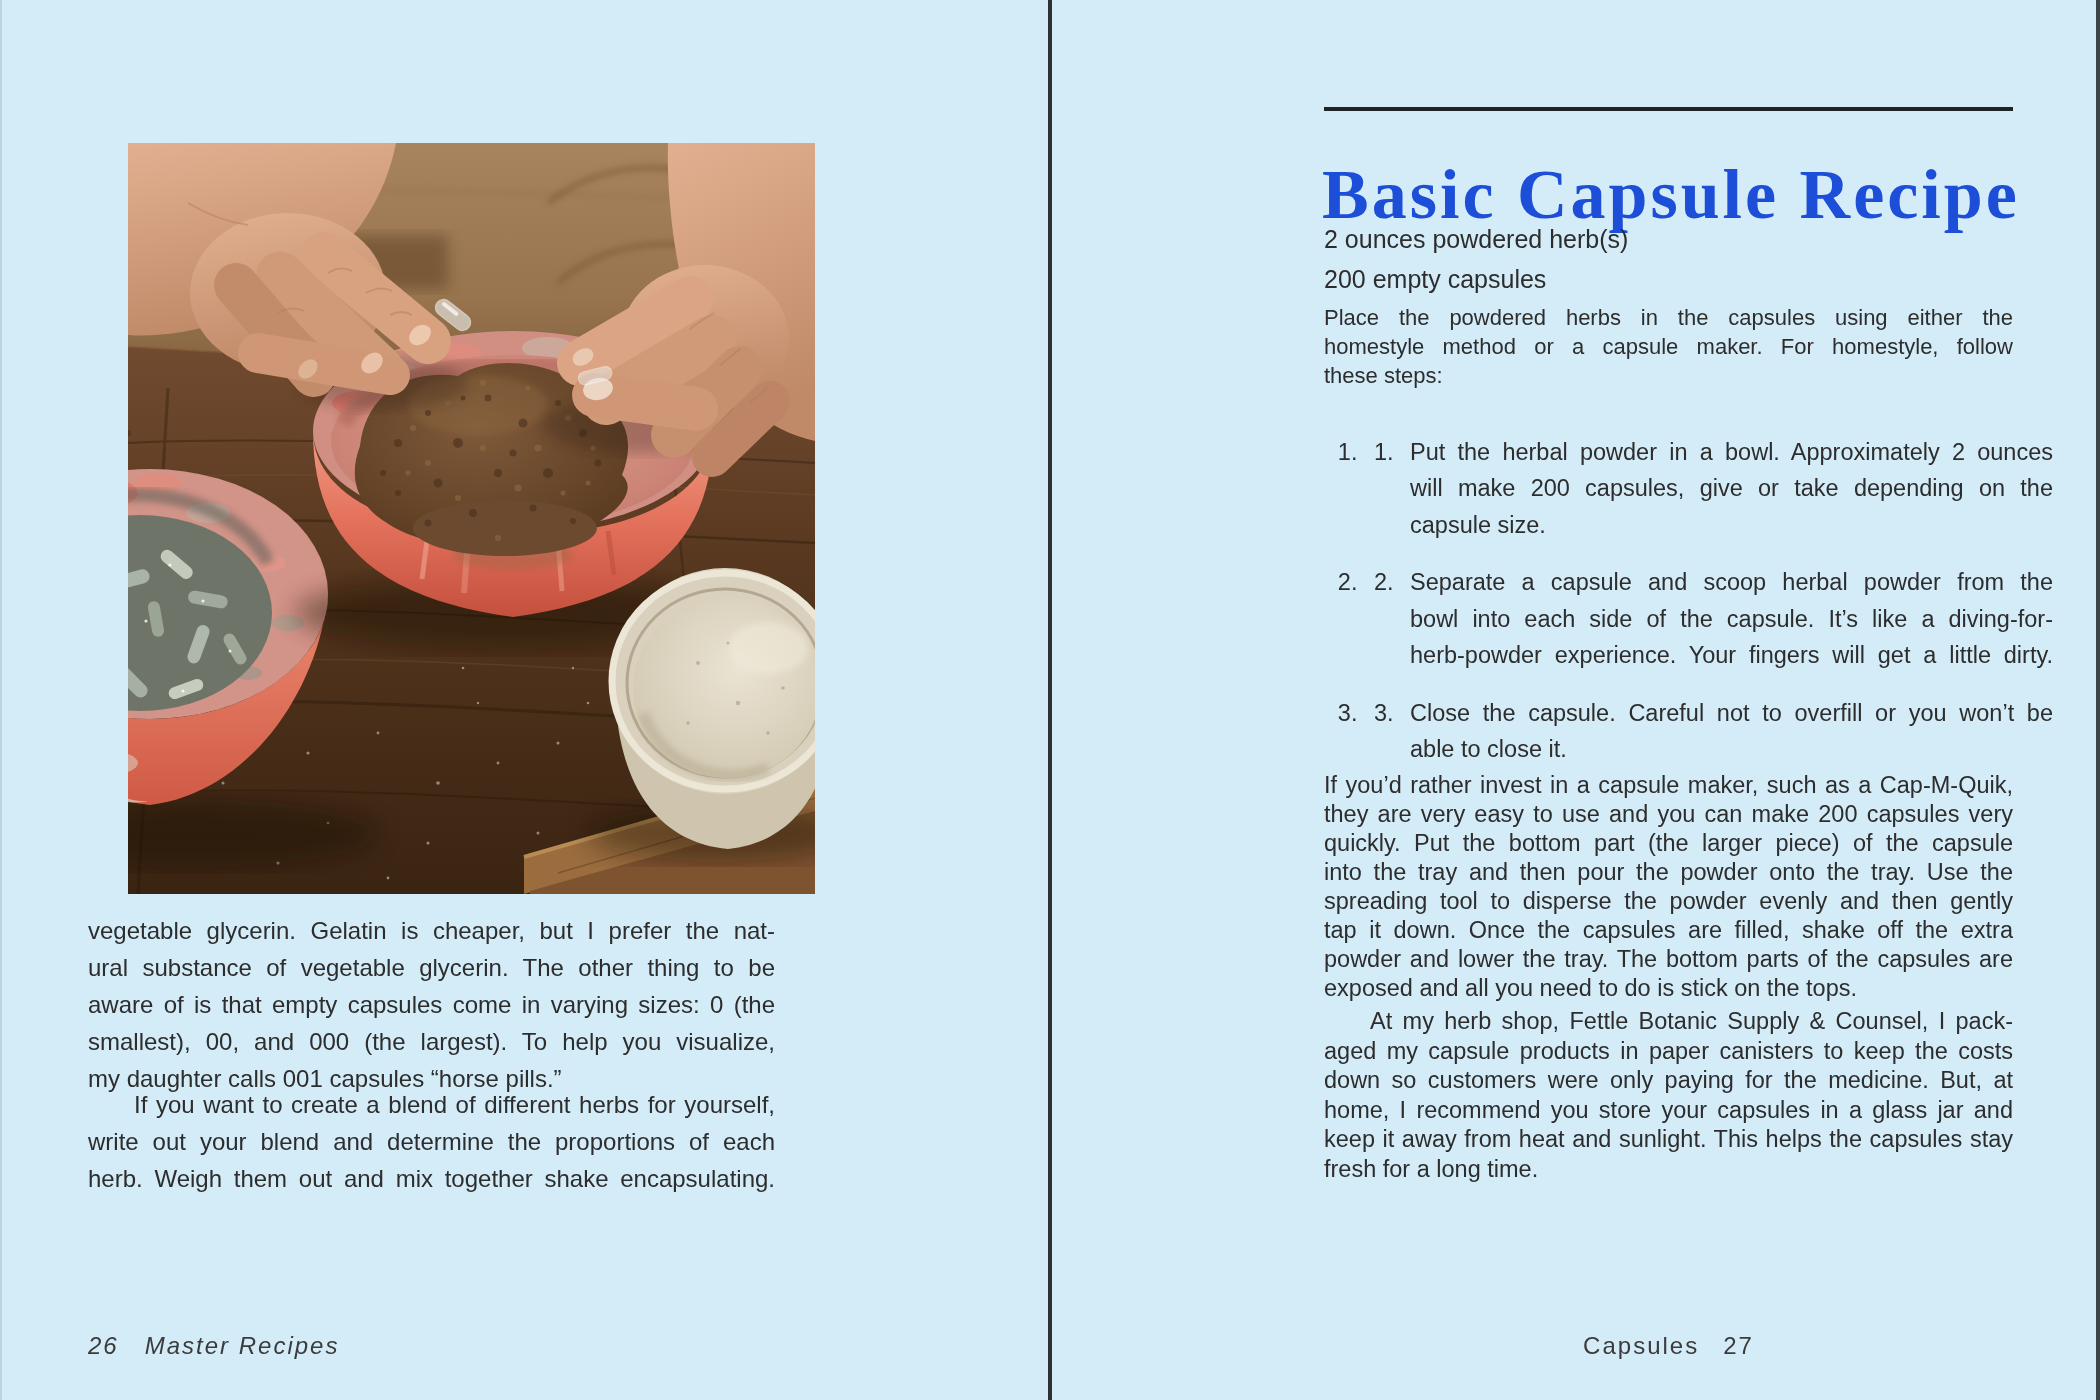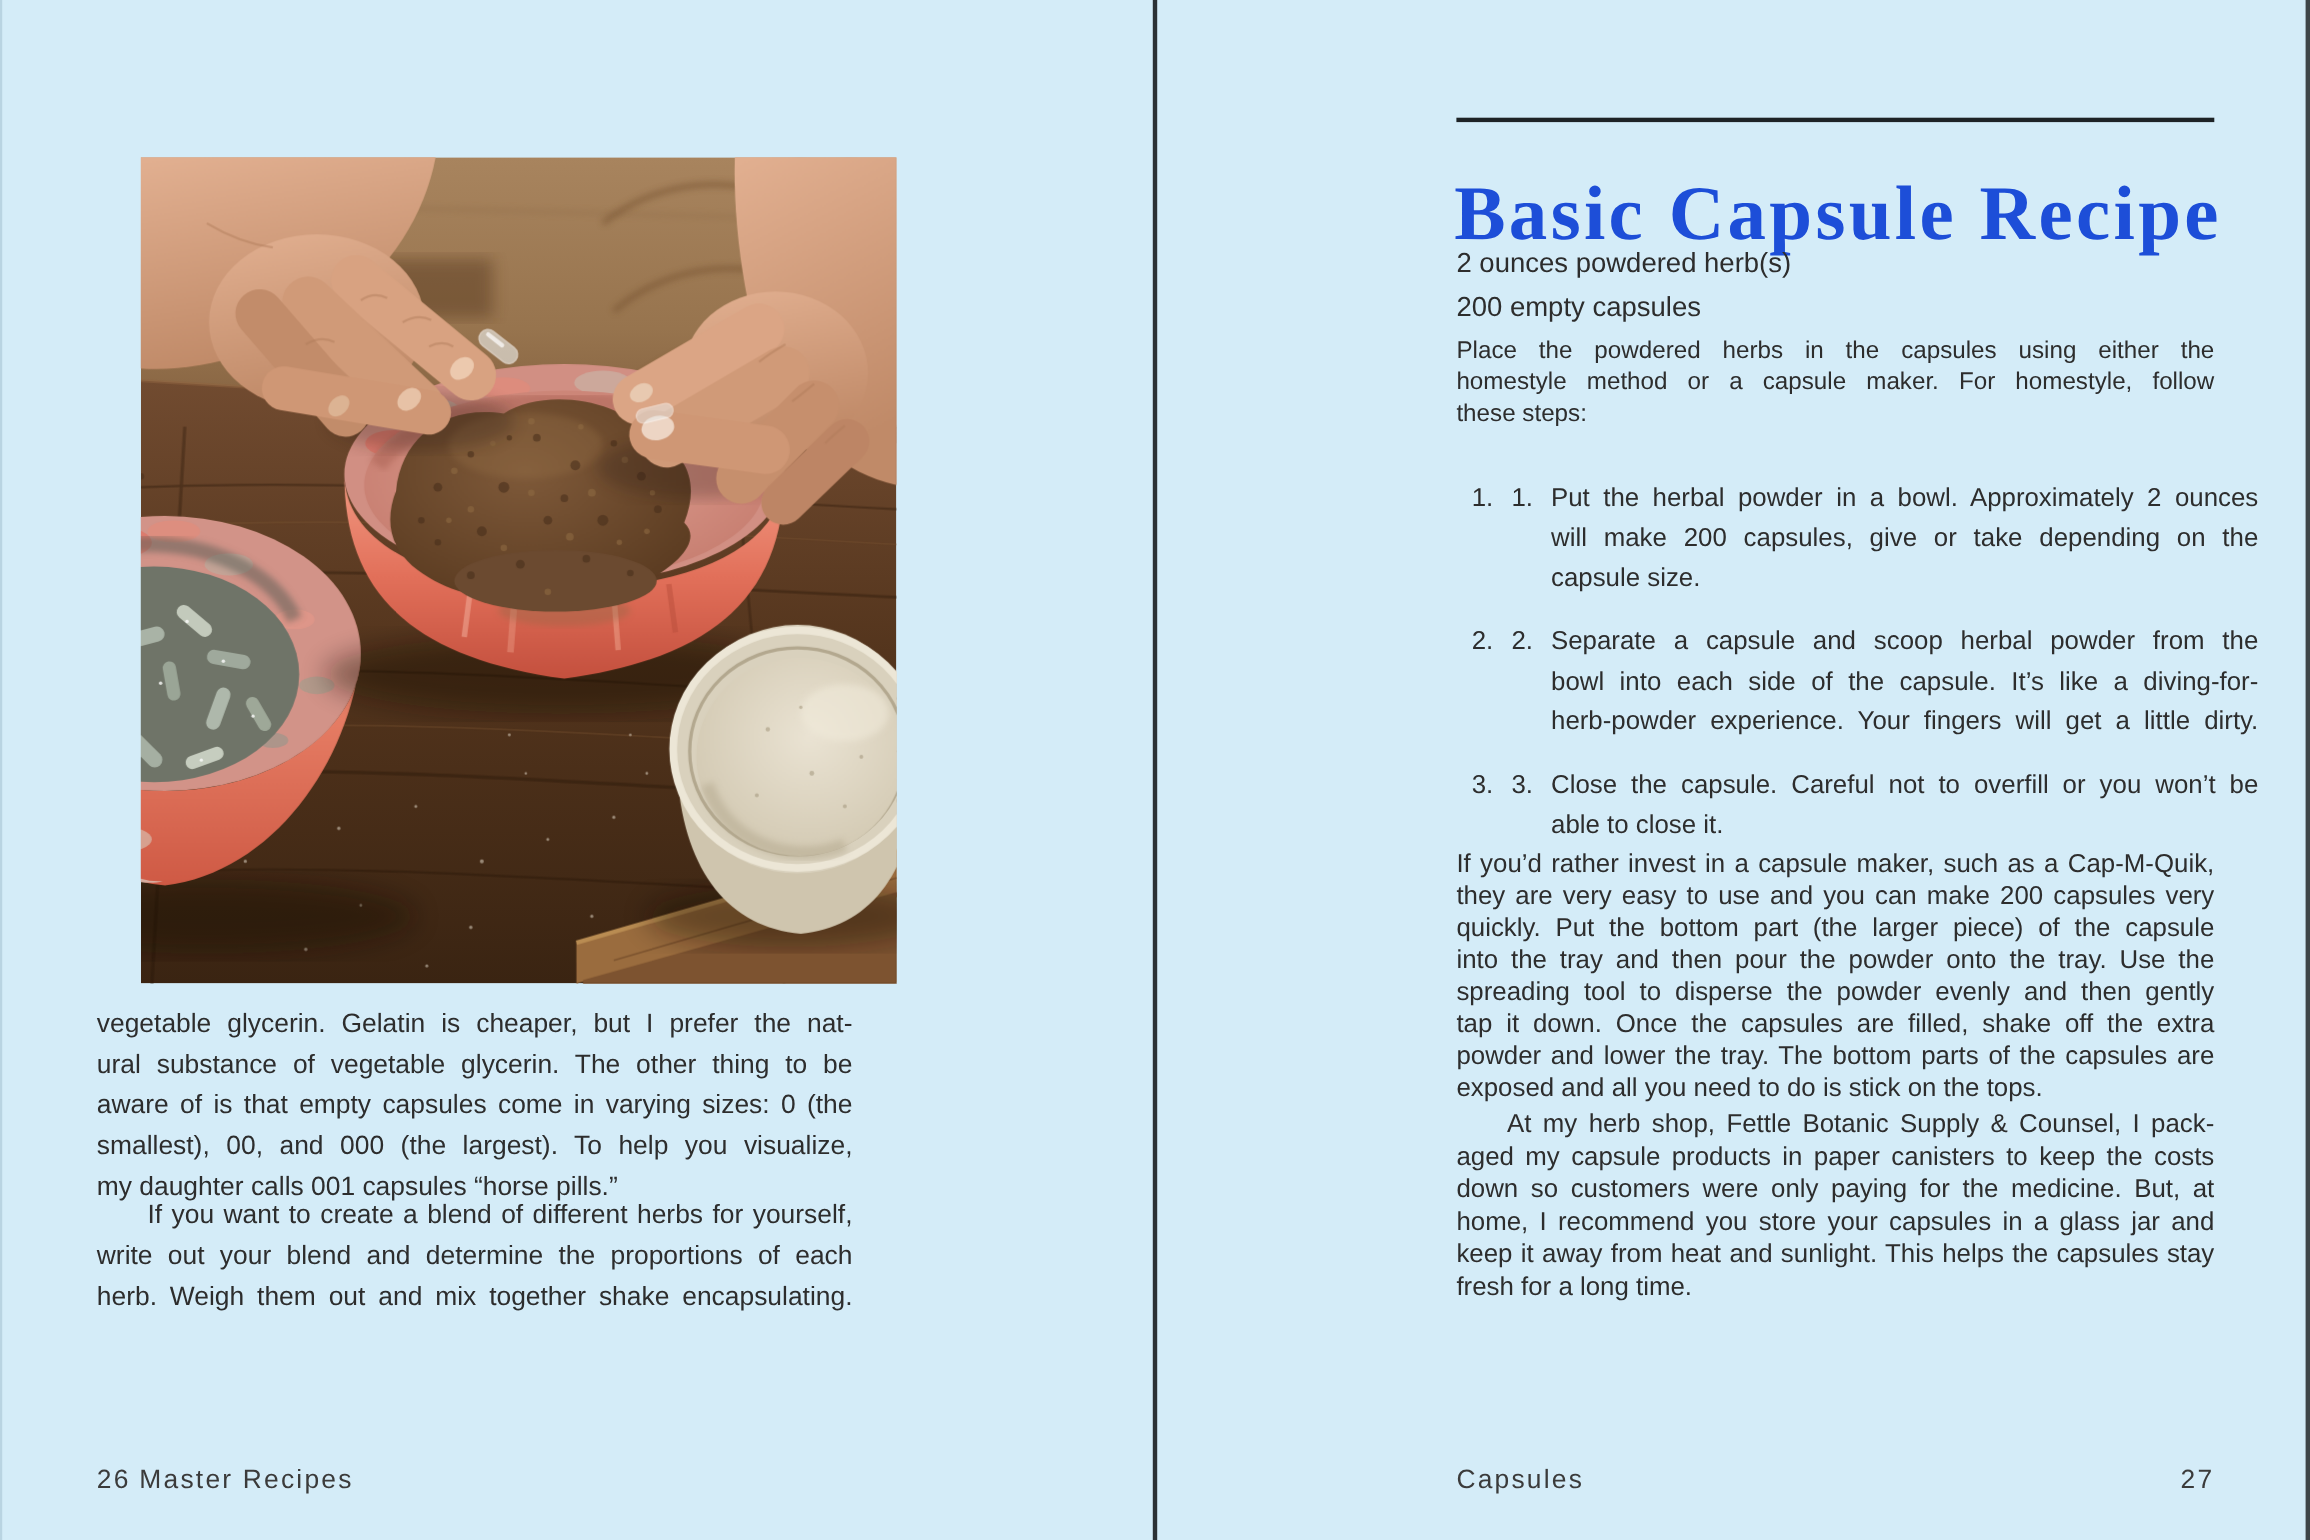--- a/index.html
+++ b/index.html
@@ -20,22 +20,22 @@
   .para{position:absolute;color:#2d2d2d;}
   .line{text-align:justify;text-align-last:justify;}
   .line.last{text-align-last:left;}
   [data-jall] .line.last{text-align-last:justify;}
   .indent-first .line:first-child{text-indent:46px;}
 
   .lp1{left:88px;top:912px;width:687px;font-size:24px;line-height:37px;}
   .lp2{left:88px;top:1086px;width:687px;font-size:24px;line-height:37px;}
 
   .footer{position:absolute;font-size:24px;letter-spacing:2px;color:#3b3b3b;display:flex;}
-  .footer-left{left:88px;top:1332px;gap:8px;}
-  .footer-right{left:1324px;top:1332px;width:689px;justify-content:space-between;gap:24px;}
+  .footer-left{left:88px;top:1332px;gap:26px;font-style:italic;}
+  .footer-right{left:1324px;top:1332px;width:689px;justify-content:center;gap:24px;}
 
   .rule{position:absolute;left:1324px;top:107px;width:689px;height:4px;background:#1e2326;}
   .title{
     position:absolute;left:1322px;top:112px;width:760px;
     font-family:"Liberation Serif",serif;font-weight:700;
     font-size:70px;line-height:72px;letter-spacing:3px;color:#1d4ed8;
   }
   .ingredients{position:absolute;left:1324px;top:219px;width:689px;font-size:25px;line-height:40px;color:#2d2d2d;}
   .rintro{left:1324px;top:303px;width:689px;font-size:22px;line-height:29px;}
   .steps{position:absolute;left:1324px;top:410px;width:689px;font-size:23.5px;line-height:36.5px;color:#2d2d2d;}

